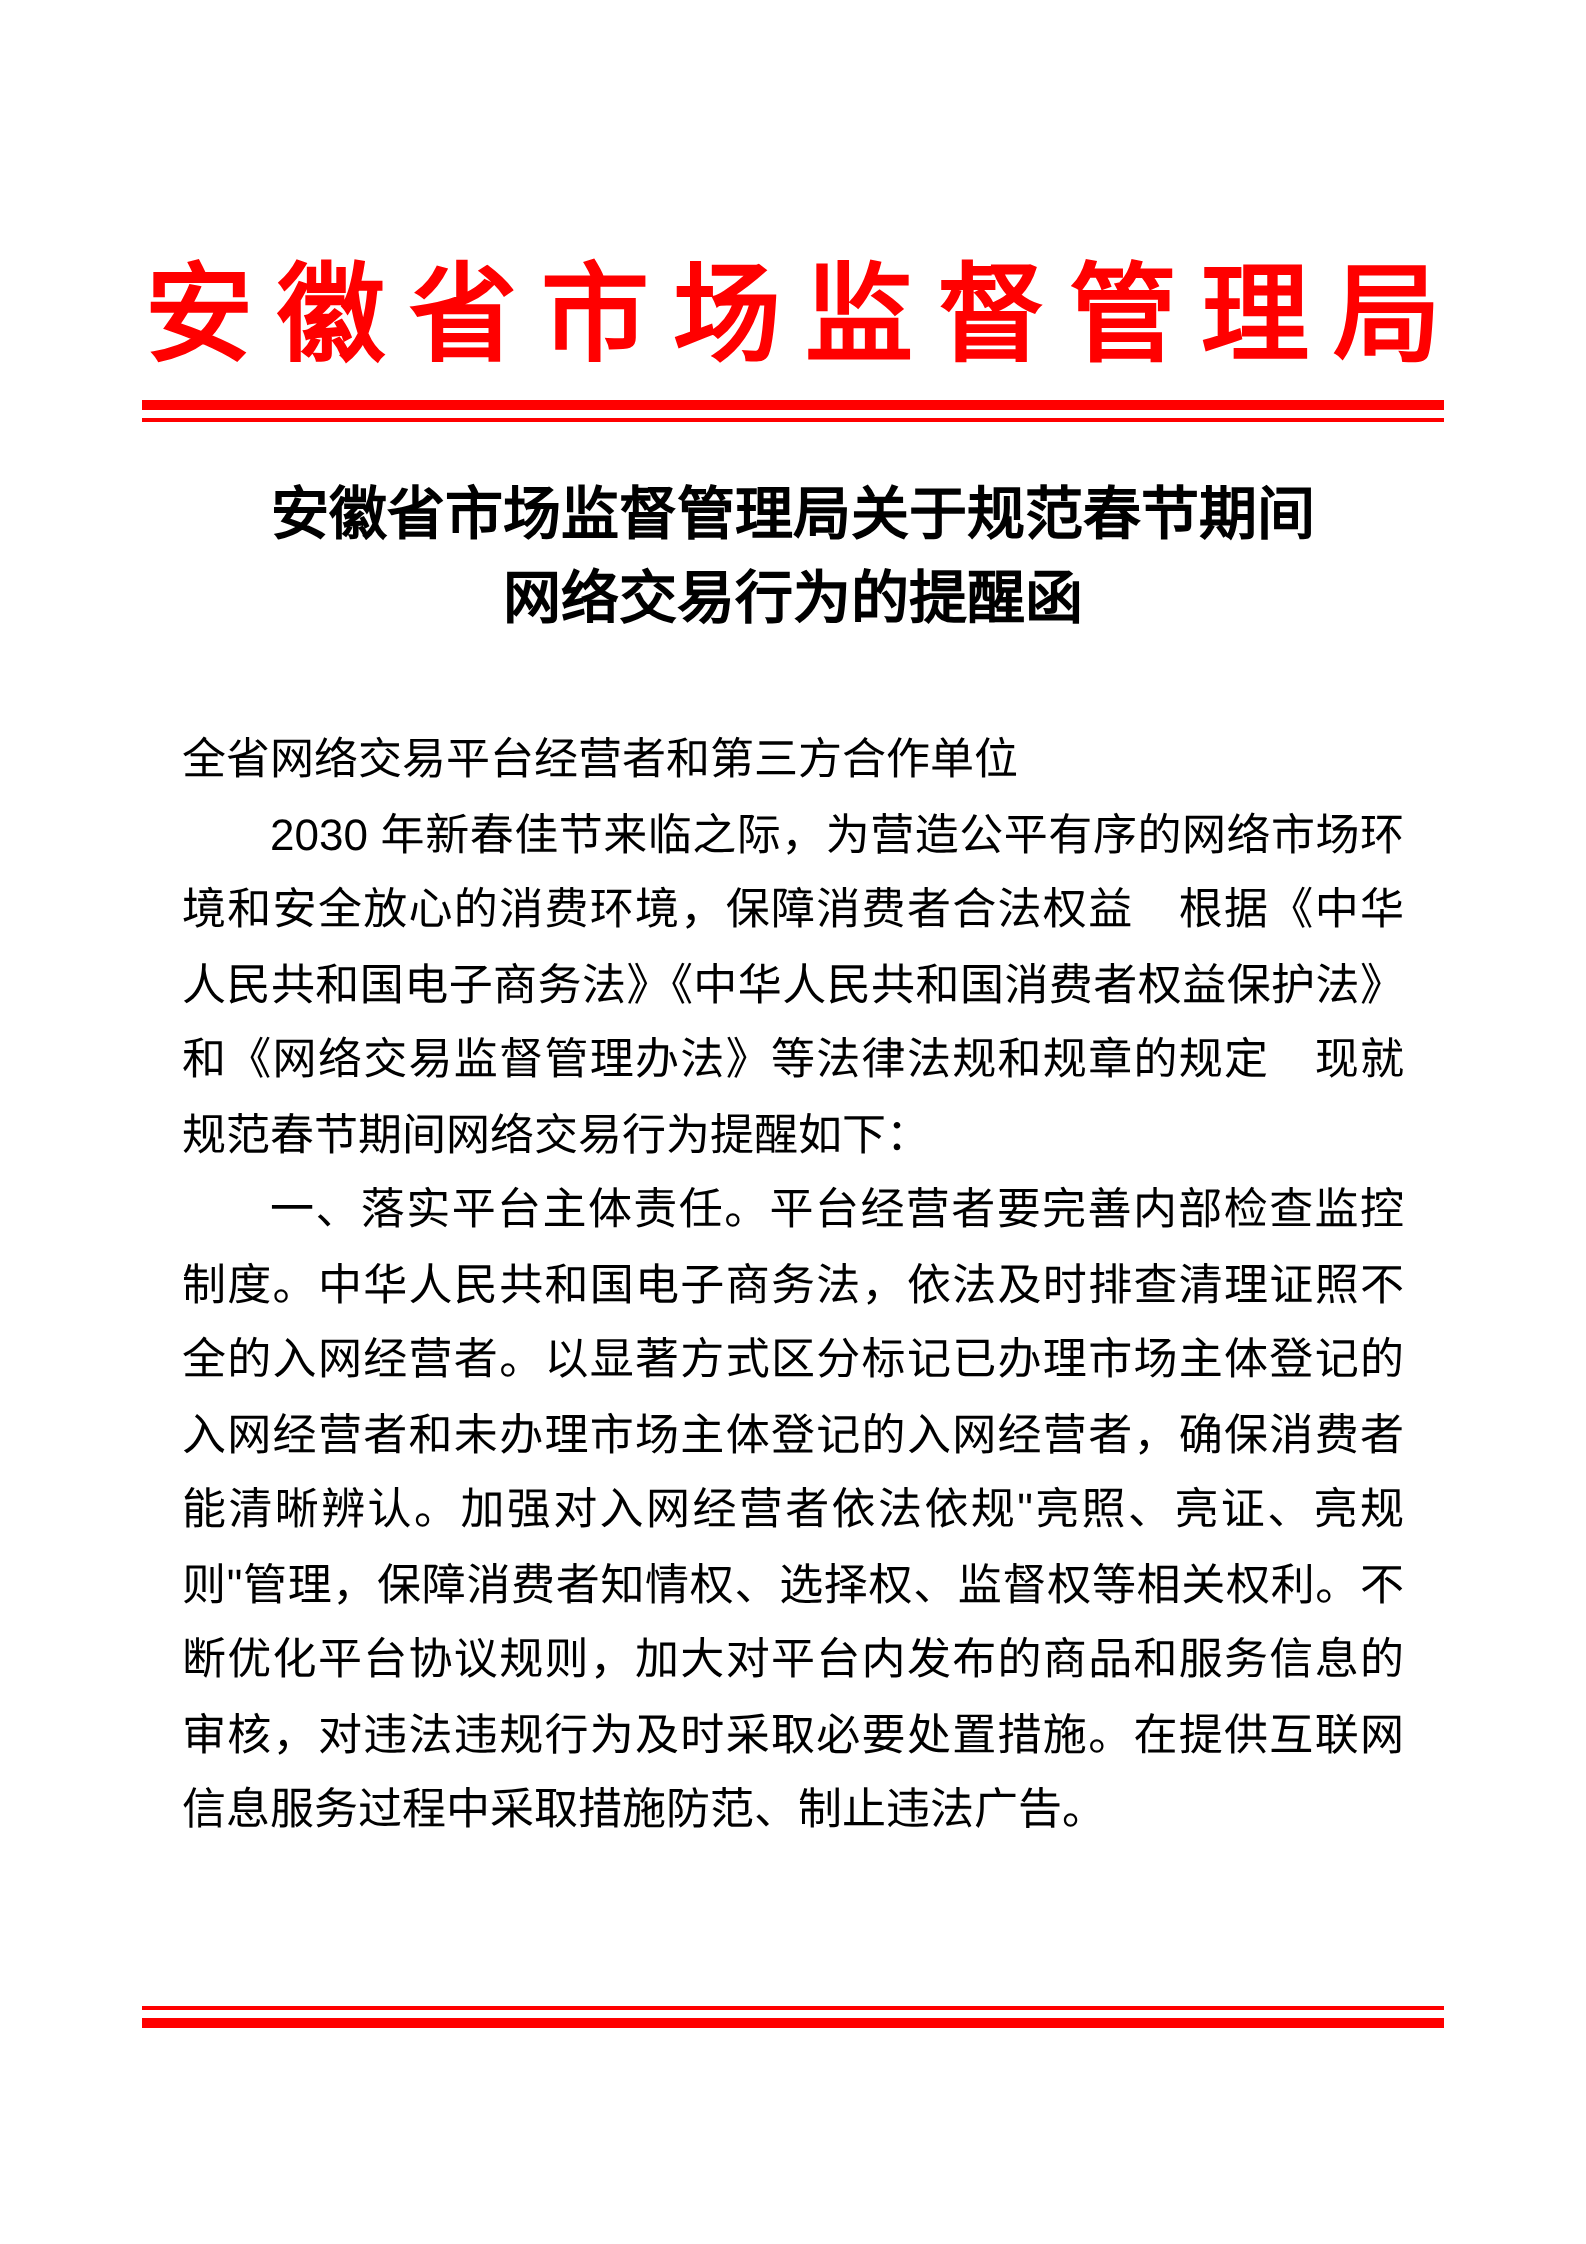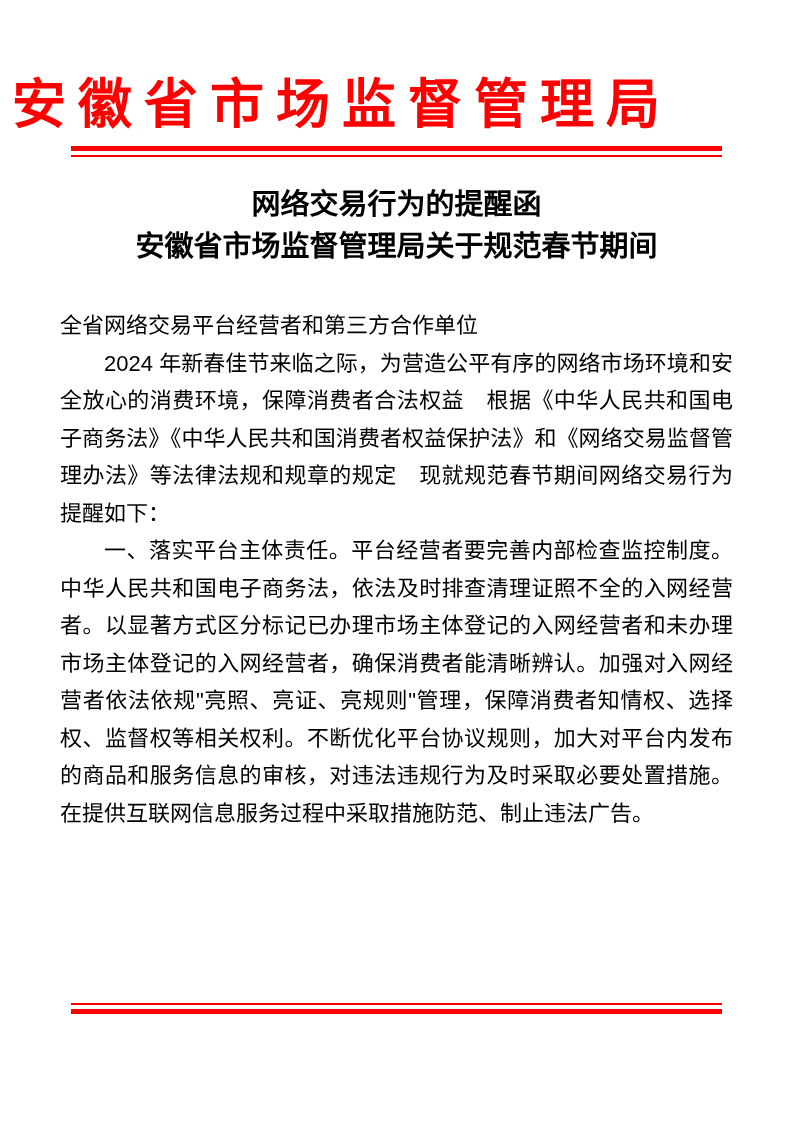--- a/index.html
+++ b/index.html
@@ -11,21 +11,22 @@
     position: relative;
     width: 793px;
     height: 1122px;
     background: #ffffff;
     overflow: hidden;
     font-family: "Liberation Sans", sans-serif;
     color: #000000;
   }
   
   .letterhead {
-    padding-top: 66px;
+    padding-top: 120px;
+    text-align: center;
   }
   .agency-name {
     color: #ff0000;
     font-size: 54px;
     font-weight: bold;
     letter-spacing: 12px;
     line-height: 76px;
     white-space: nowrap;
     text-indent: 12px; 
   }
@@ -59,21 +60,21 @@
   .doc-title {
     margin-top: 26px;
     text-align: center;
     font-size: 29px;
     font-weight: bold;
     line-height: 42px;
   }
   
   .doc-body {
     margin-top: 40px;
-    padding: 0 60px;
+    padding: 0 91px;
     font-size: 22px;
     line-height: 37.5px;
     text-align: justify;
   }
   .doc-body p {
     margin: 0;
     padding: 0;
   }
   .doc-body p.indent {
     text-indent: 2em;
@@ -88,27 +89,27 @@
     <div class="agency-name">安徽省市场监督管理局</div>
   </div>
 
   <div class="rule rule-top">
     <div class="bar-thick"></div>
     <div class="bar-gap"></div>
     <div class="bar-thin"></div>
   </div>
 
   <div class="doc-title">
+    <div>安徽省市场监督管理局关于规范春节期间</div>
     <div>网络交易行为的提醒函</div>
-    <div>安徽省市场监督管理局关于规范春节期间</div>
   </div>
 
   <div class="doc-body">
     <p>全省网络交易平台经营者和第三方合作单位</p>
-    <p class="indent">2024 年新春佳节来临之际，为营造公平有序的网络市场环境和安全放心的消费环境，保障消费者合法权益　根据《中华人民共和国电子商务法》《中华人民共和国消费者权益保护法》和《网络交易监督管理办法》等法律法规和规章的规定　现就规范春节期间网络交易行为提醒如下：</p>
+    <p class="indent">2030 年新春佳节来临之际，为营造公平有序的网络市场环境和安全放心的消费环境，保障消费者合法权益　根据《中华人民共和国电子商务法》《中华人民共和国消费者权益保护法》和《网络交易监督管理办法》等法律法规和规章的规定　现就规范春节期间网络交易行为提醒如下：</p>
     <p class="indent">一、落实平台主体责任。平台经营者要完善内部检查监控制度。中华人民共和国电子商务法，依法及时排查清理证照不全的入网经营者。以显著方式区分标记已办理市场主体登记的入网经营者和未办理市场主体登记的入网经营者，确保消费者能清晰辨认。加强对入网经营者依法依规"亮照、亮证、亮规则"管理，保障消费者知情权、选择权、监督权等相关权利。不断优化平台协议规则，加大对平台内发布的商品和服务信息的审核，对违法违规行为及时采取必要处置措施。在提供互联网信息服务过程中采取措施防范、制止违法广告。</p>
   </div>
 
   <div class="rule rule-bottom">
     <div class="bar-thin"></div>
     <div class="bar-gap"></div>
     <div class="bar-thick"></div>
   </div>
 
 </div>

